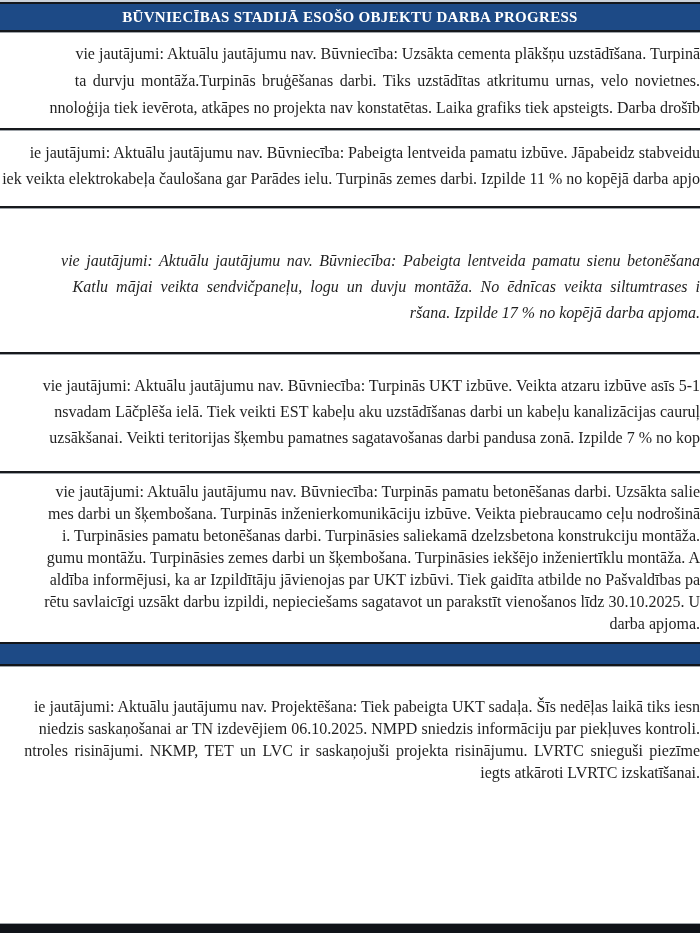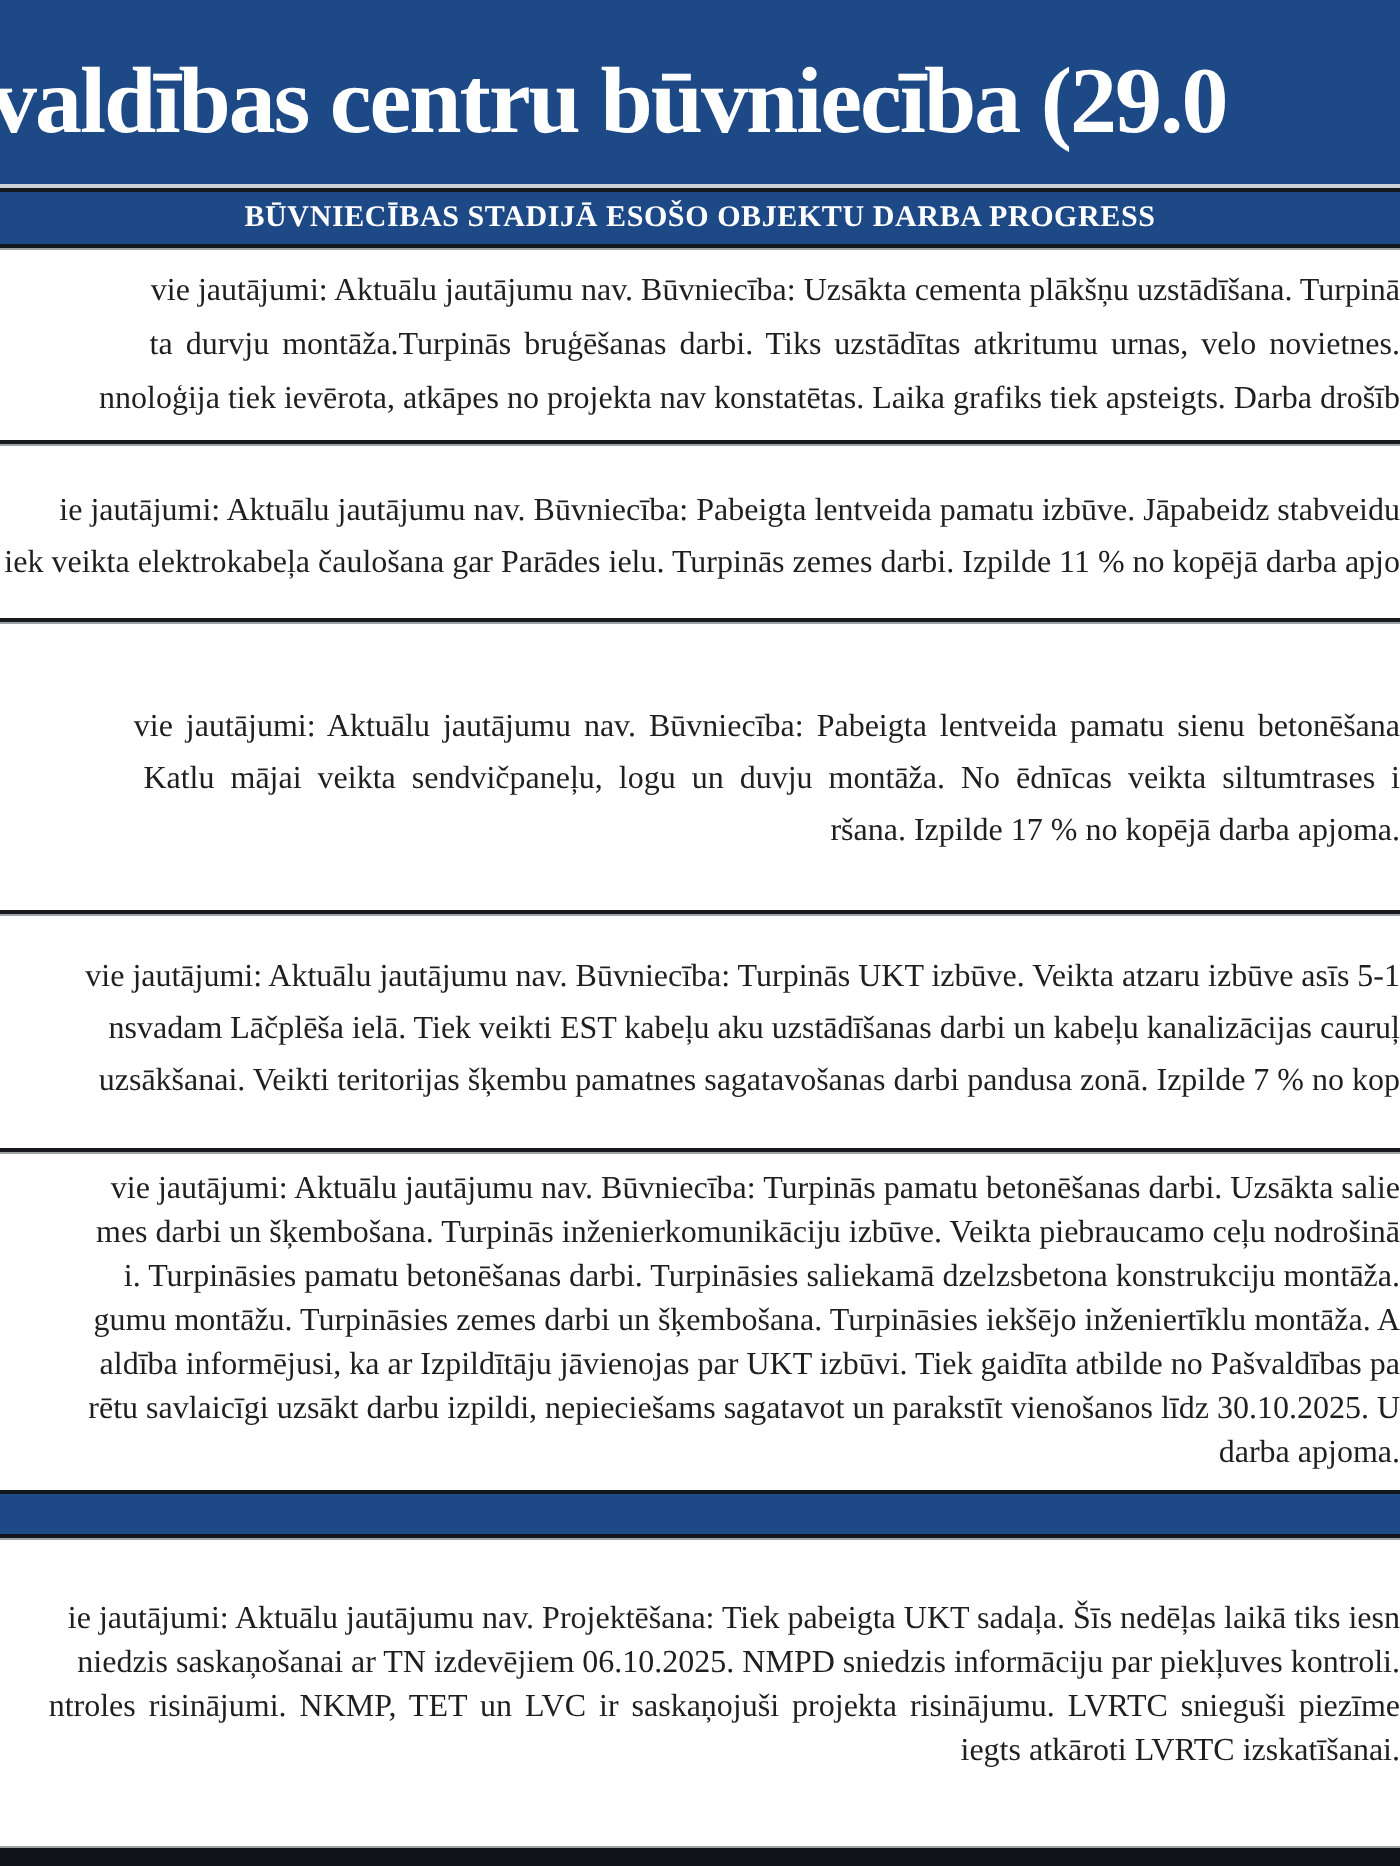--- a/index.html
+++ b/index.html
@@ -33,22 +33,22 @@
     white-space:nowrap; overflow:hidden; margin-left:-2px;
     color:var(--text,#1f1f1f); font-size:16px;
   }
   .lh-loose .tline { line-height:27px; }
   .lh-mid   .tline { line-height:26px; }
   .lh-tight .tline { line-height:22px; }
   .ws2 { word-spacing:2.5px; }
   .ws3 { word-spacing:4px; }
 
   .row1 { padding:7px 0 7px 0; }
-  .row2 { padding:20px 0 14px 0; }
-  .row3 { padding:39px 0 26px 0; }
+  .row2 { padding:9px 0 14px 0; }
+  .row3 { padding:39px 0 26px 0;font-style:italic; }
   .row4 { padding:18px 0 20px 0; }
   .row5 { padding:7px 0 7px 0;margin-left:22px; }
   .row6 { padding:30px 0 0 0; }
 
   .sep { height:2px; background:#17191d; border-bottom:1px solid #9ea3a8; }
 
   .bluebar {
     height:20px; background:var(--blue,#1d4a86);
     border-top:2px solid #13161a; border-bottom:2px solid #13161a;
     box-shadow:0 1px 0 #9ea3a8;
@@ -56,23 +56,20 @@
   .bottombar {
     position:absolute; left:0; bottom:0; width:100%; height:9px;
     background:#101318; box-shadow:0 -1px 0 #9ea3a8;
   }
 </style>
 </head>
 <body>
 
 <div class="page">
 
-  <div class="header">
-    <div class="title">valdības centru būvniecība (29.0</div>
-  </div>
   <div class="gap-light"></div>
   <div class="line-dark"></div>
   <div class="subbar">
     <div class="subtitle">BŪVNIECĪBAS STADIJĀ ESOŠO OBJEKTU DARBA PROGRESS</div>
   </div>
   <div class="line-dark"></div>
   <div class="line-gray"></div>
 
   <div class="row row1 lh-loose">
     <div class="tline">vie jautājumi: Aktuālu jautājumu nav. Būvniecība: Uzsākta cementa plākšņu uzstādīšana. Turpinā</div>

